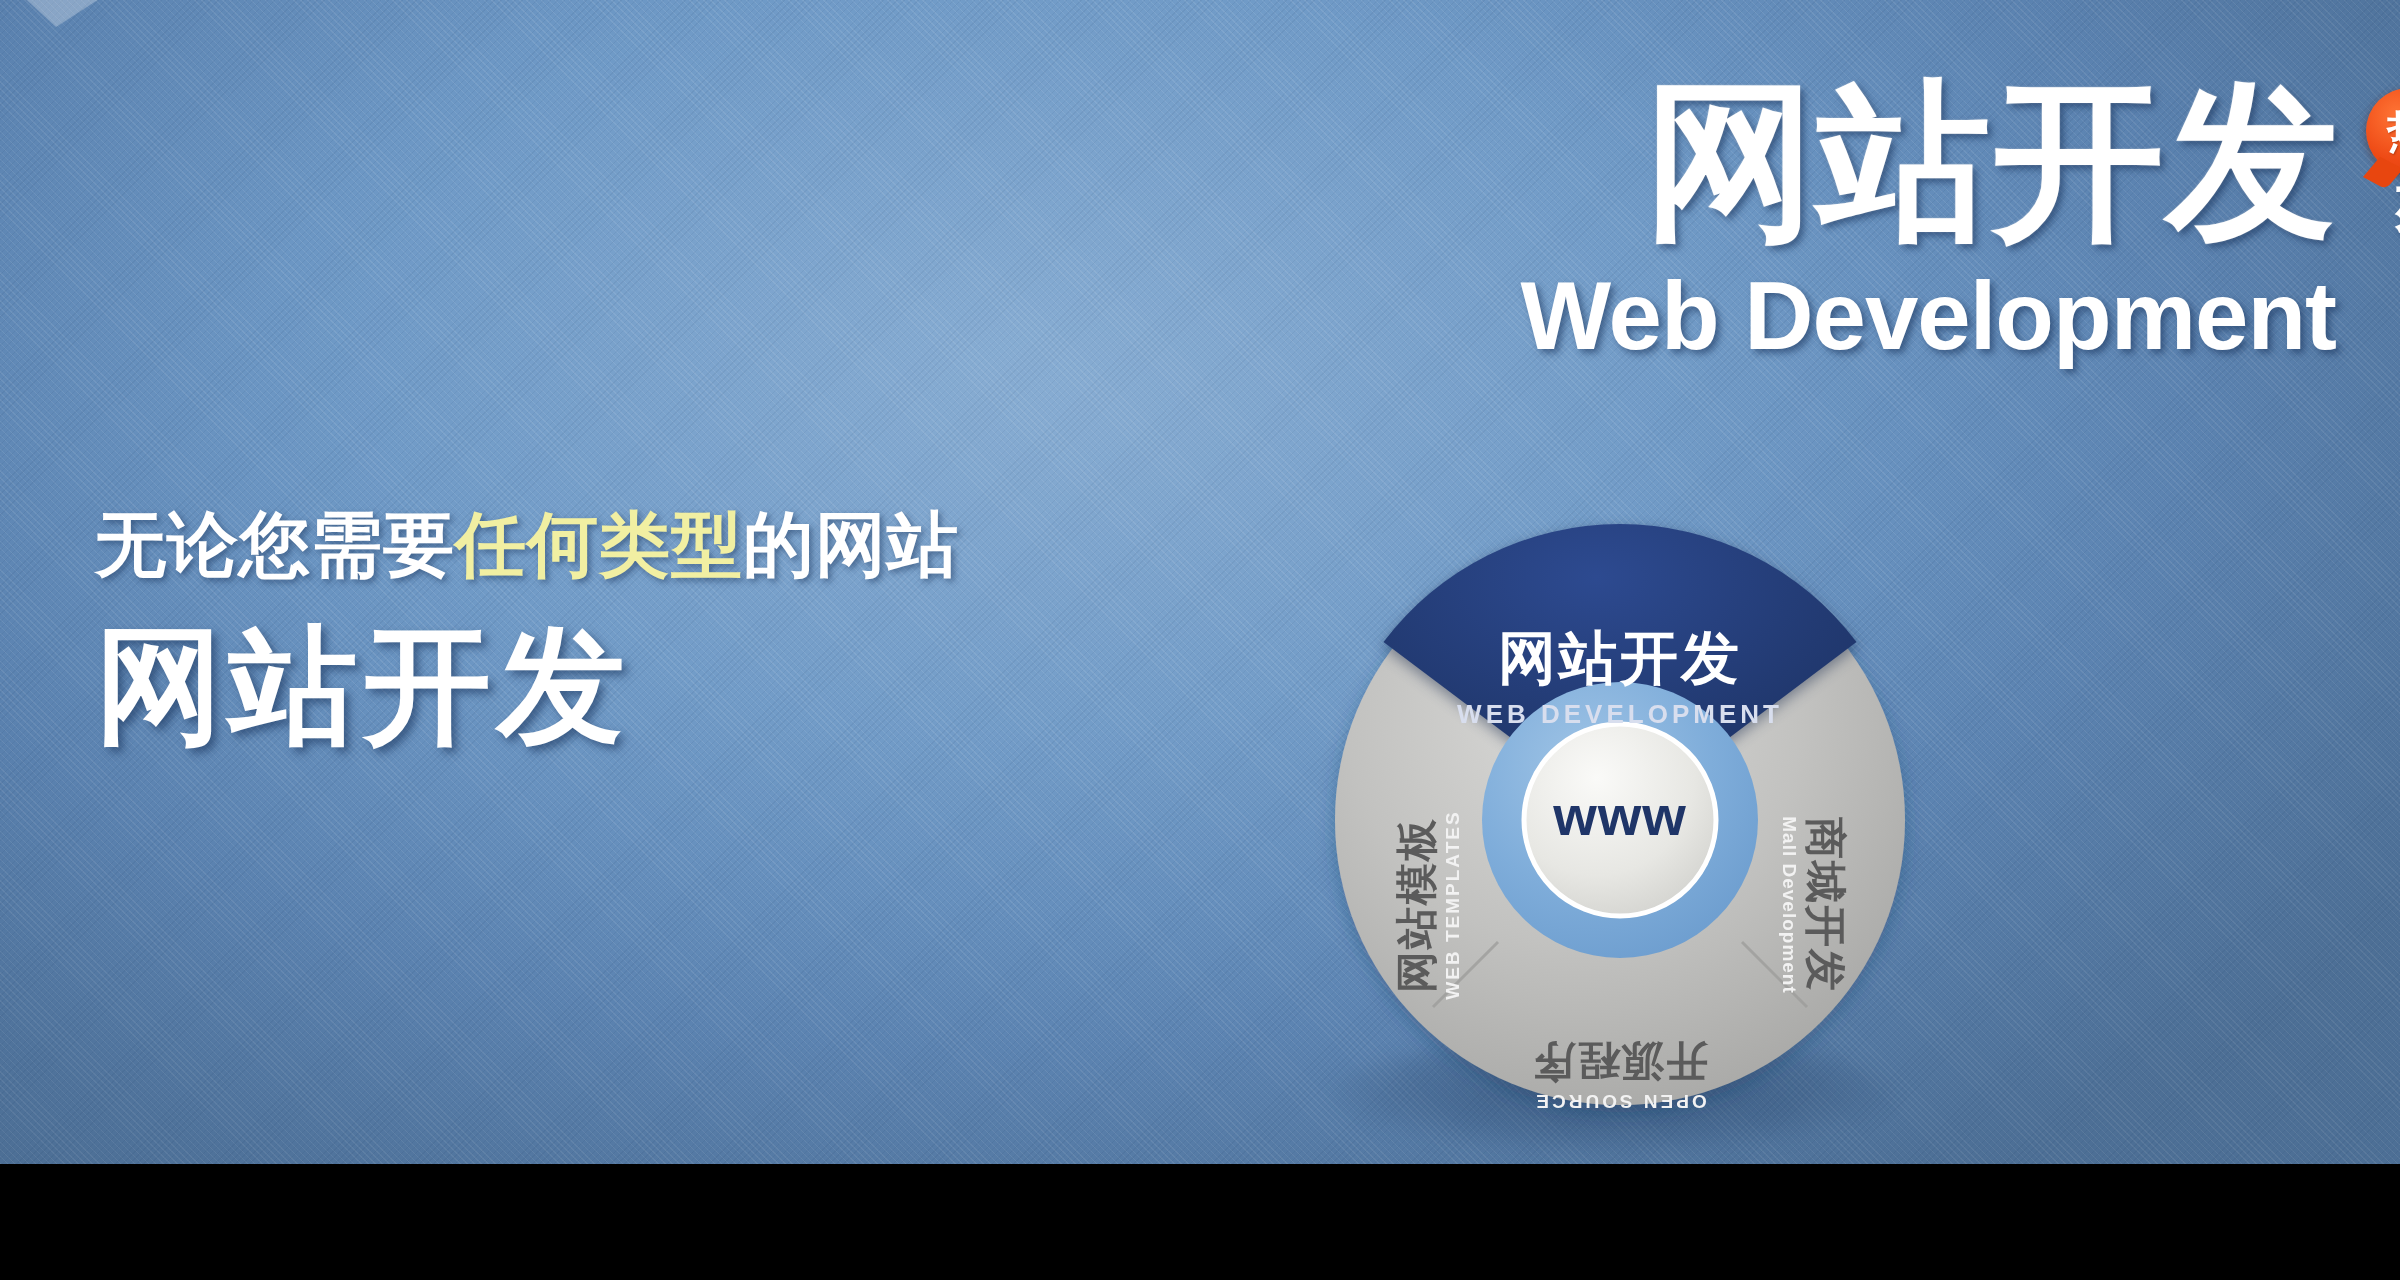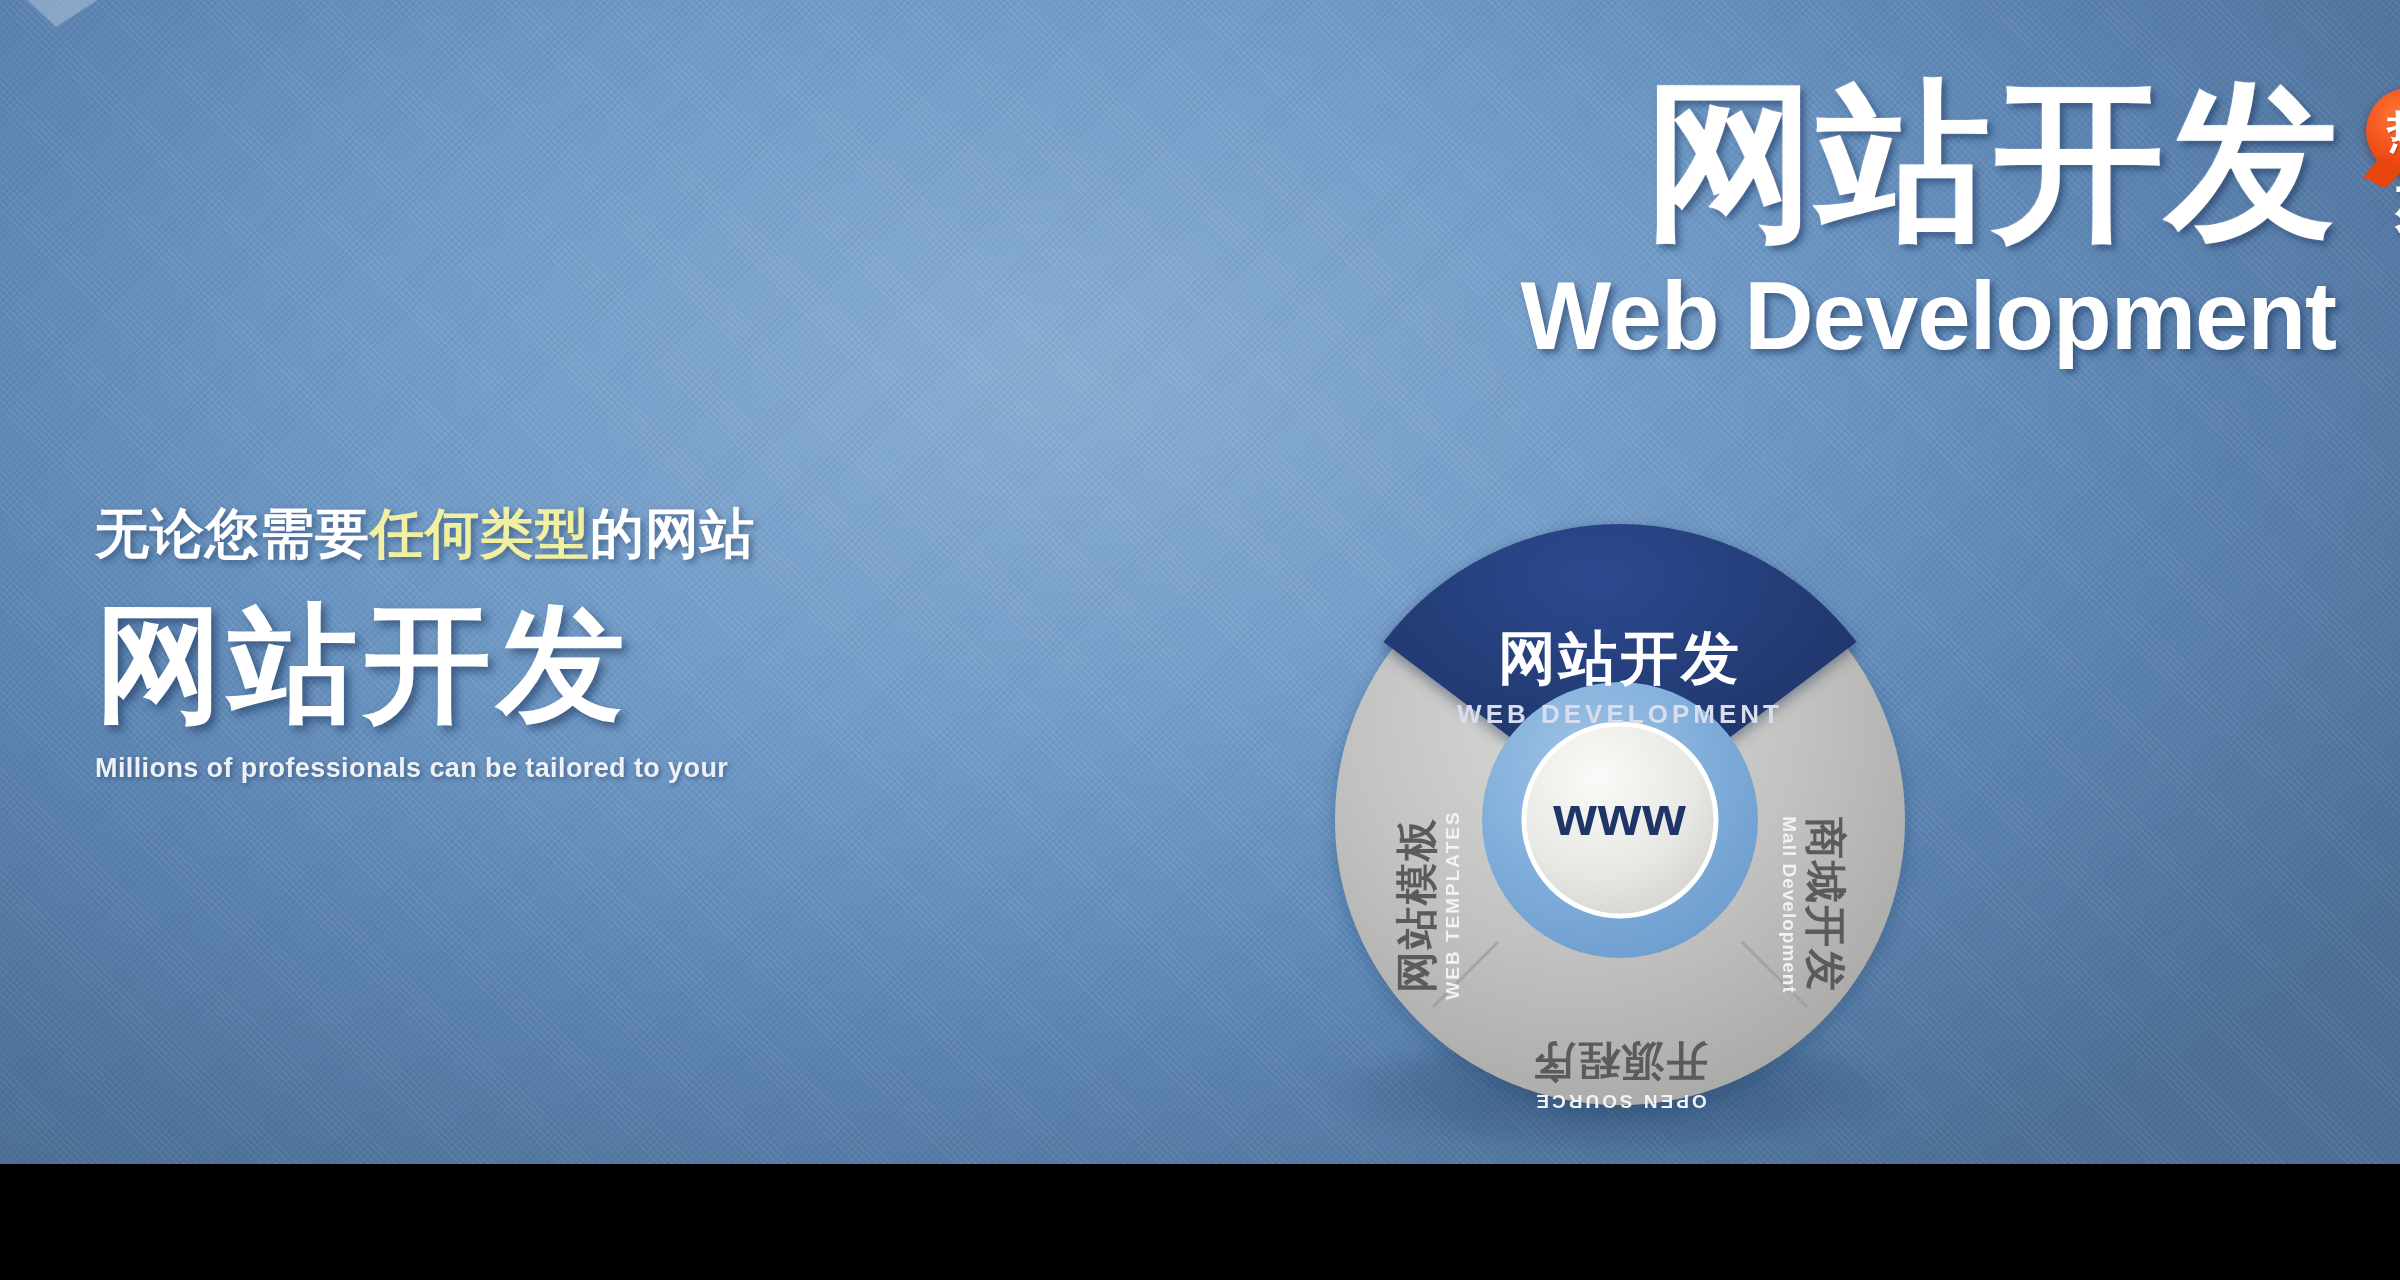--- a/index.html
+++ b/index.html
@@ -67,21 +67,21 @@
   }
   #hl-en{
     margin-top:10px;margin-right:4px;
     font-size:96px;font-weight:bold;color:#fff;letter-spacing:-1px;
     text-shadow:4px 4px 7px rgba(20,45,85,.55);
   }
 
   
   #copy{position:absolute;left:95px;top:498px;width:1100px;}
   #copy-tag{
-    font-size:54px;font-weight:bold;color:#fff;letter-spacing:1px;
+    font-size:71px;font-weight:bold;color:#fff;letter-spacing:1px;
     text-shadow:3px 3px 6px rgba(20,45,85,.5);
   }
   #copy-tag .hi{color:#F1EFA2;}
   #copy-title{
     margin-top:26px;
     font-size:128px;font-weight:bold;color:#fff;letter-spacing:6px;line-height:1.05;
     text-shadow:5px 5px 9px rgba(20,45,85,.55);
   }
   .copy-list{
     font-size:50px;font-weight:bold;color:#fff;line-height:1.22;letter-spacing:0px;
@@ -136,21 +136,20 @@
   </div>
 
   <div id="copy">
     <div id="copy-tag"><span>无论您需要</span><span class="hi">任何类型</span><span>的网站</span></div>
 
     <div id="copy-title">网站开发</div>
 
     <div id="copy-list-wrap">
     </div>
 
-    <div id="copy-en">Millions of professionals can be tailored to your</div>
   </div>
 
   <div id="donut">
     <div id="donut-shadow"></div>
 
     <svg width="730" height="730" viewBox="0 0 730 730">
       <defs>
         <radialGradient id="ringGrad" cx="42%" cy="32%" r="72%">
           <stop offset="0%" stop-color="#D9D9D7"></stop>
           <stop offset="55%" stop-color="#C2C2C0"></stop>

